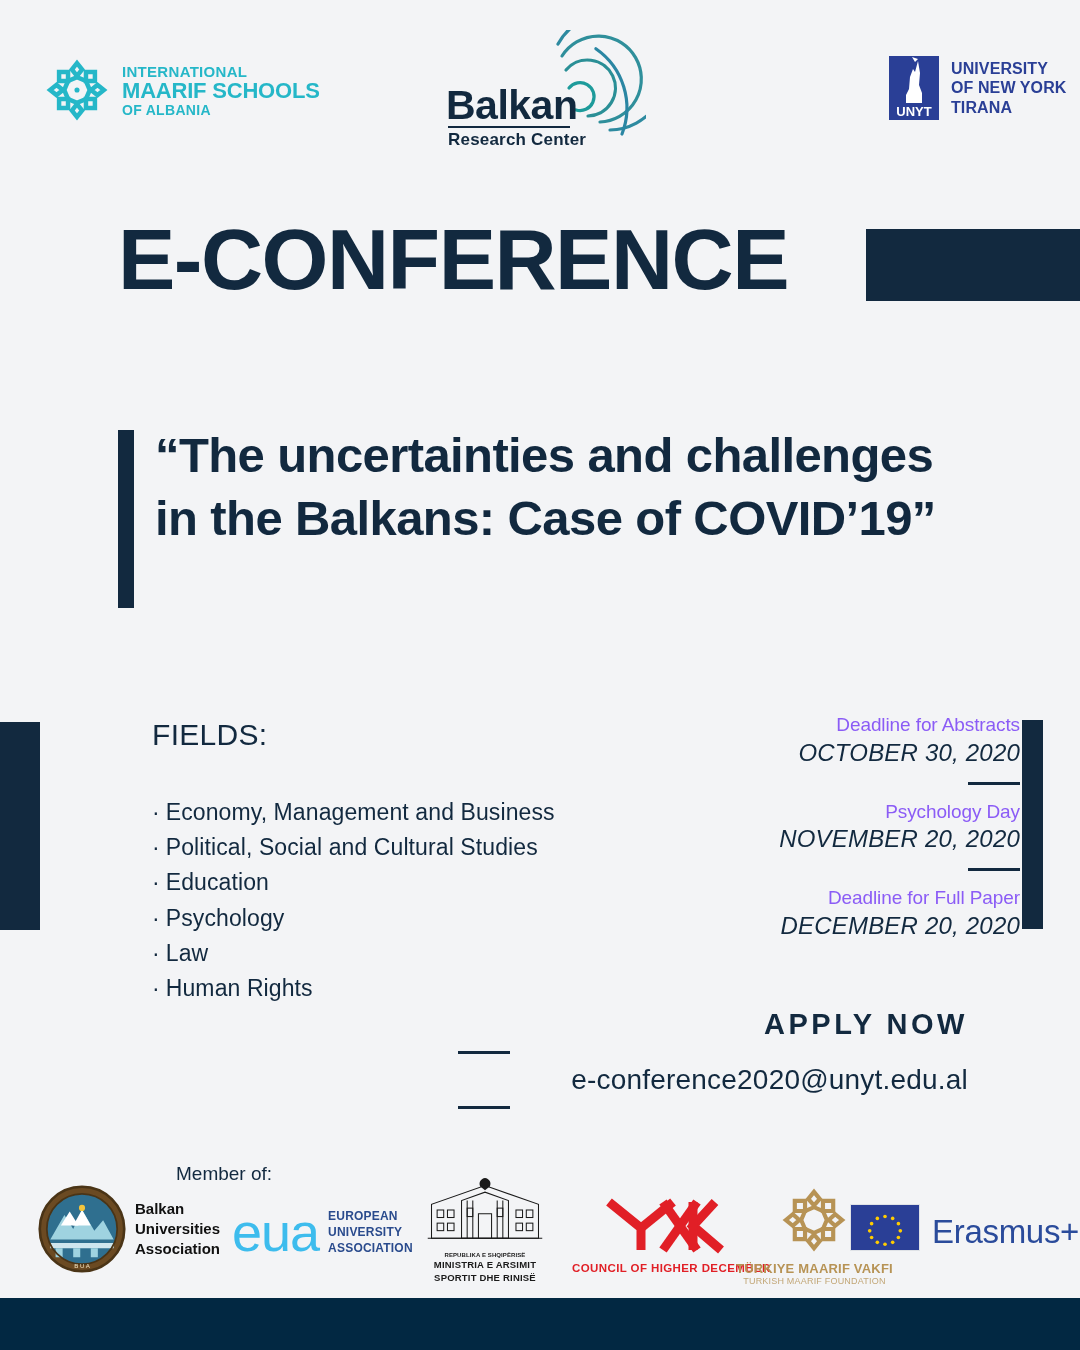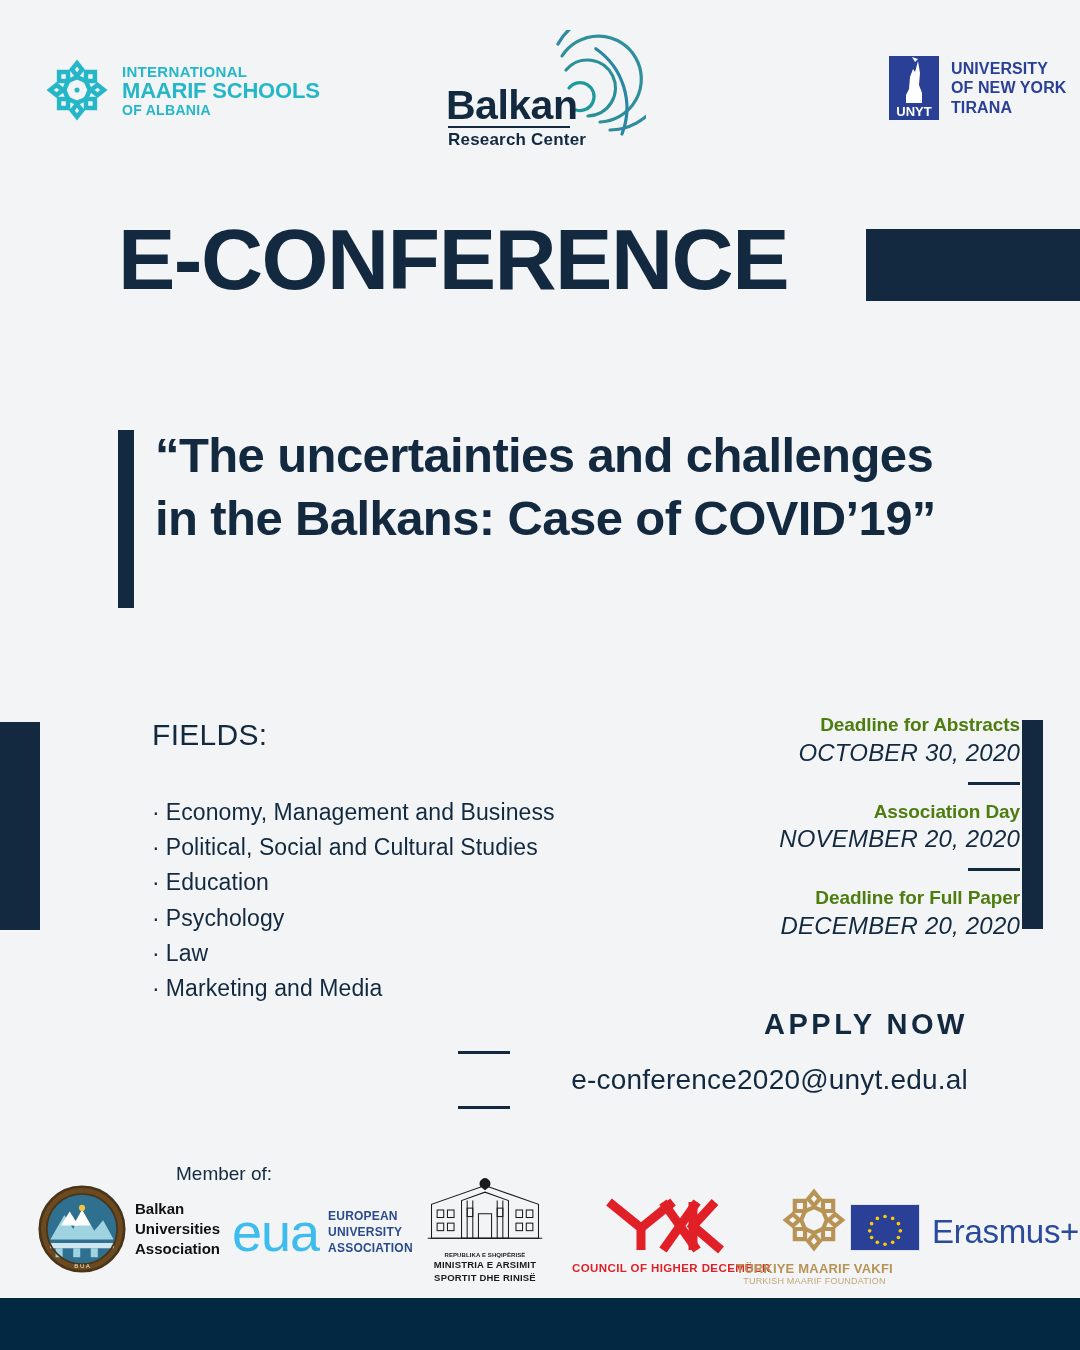--- a/index.html
+++ b/index.html
@@ -113,21 +113,21 @@
   }
   .fields-list li .bullet { margin-right:6px; }
 
   
   .dates {
     position:absolute; right:60px; top:712px;
     width:300px; text-align:right;
   }
   .date-block { margin-bottom:4px; }
   .date-label {
-    font-size:19px; font-weight:bold; color:#4d7c0f;
+    font-size:19px; font-weight:normal; color:#8b5cf6;
     letter-spacing:-.1px; line-height:1.35;
   }
   .date-value {
     font-size:24px; font-style:italic; color:#12293f;
     letter-spacing:.2px; line-height:1.25;
   }
   .date-sep {
     display:block; margin:14px 0 14px auto;
     width:52px; height:3px; background:#12293f;
   }
@@ -291,32 +291,32 @@
   <div class="left-block"></div>
 
   <div class="fields">
     <div class="fields-heading">FIELDS:</div>
     <ul class="fields-list">
       <li><span class="bullet">·</span><span>Economy, Management and Business</span></li>
       <li><span class="bullet">·</span><span>Political, Social and Cultural Studies</span></li>
       <li><span class="bullet">·</span><span>Education</span></li>
       <li><span class="bullet">·</span><span>Psychology</span></li>
       <li><span class="bullet">·</span><span>Law</span></li>
-      <li><span class="bullet">·</span><span>Marketing and Media</span></li>
+      <li><span class="bullet">·</span><span>Human Rights</span></li>
     </ul>
   </div>
 
   <div class="dates">
     <div class="date-block">
       <div class="date-label">Deadline for Abstracts</div>
       <div class="date-value">OCTOBER 30, 2020</div>
     </div>
     <span class="date-sep"></span>
     <div class="date-block">
-      <div class="date-label">Association Day</div>
+      <div class="date-label">Psychology Day</div>
       <div class="date-value">NOVEMBER 20, 2020</div>
     </div>
     <span class="date-sep"></span>
     <div class="date-block">
       <div class="date-label">Deadline for Full Paper</div>
       <div class="date-value">DECEMBER 20, 2020</div>
     </div>
   </div>
   <div class="dates-bar"></div>
 

